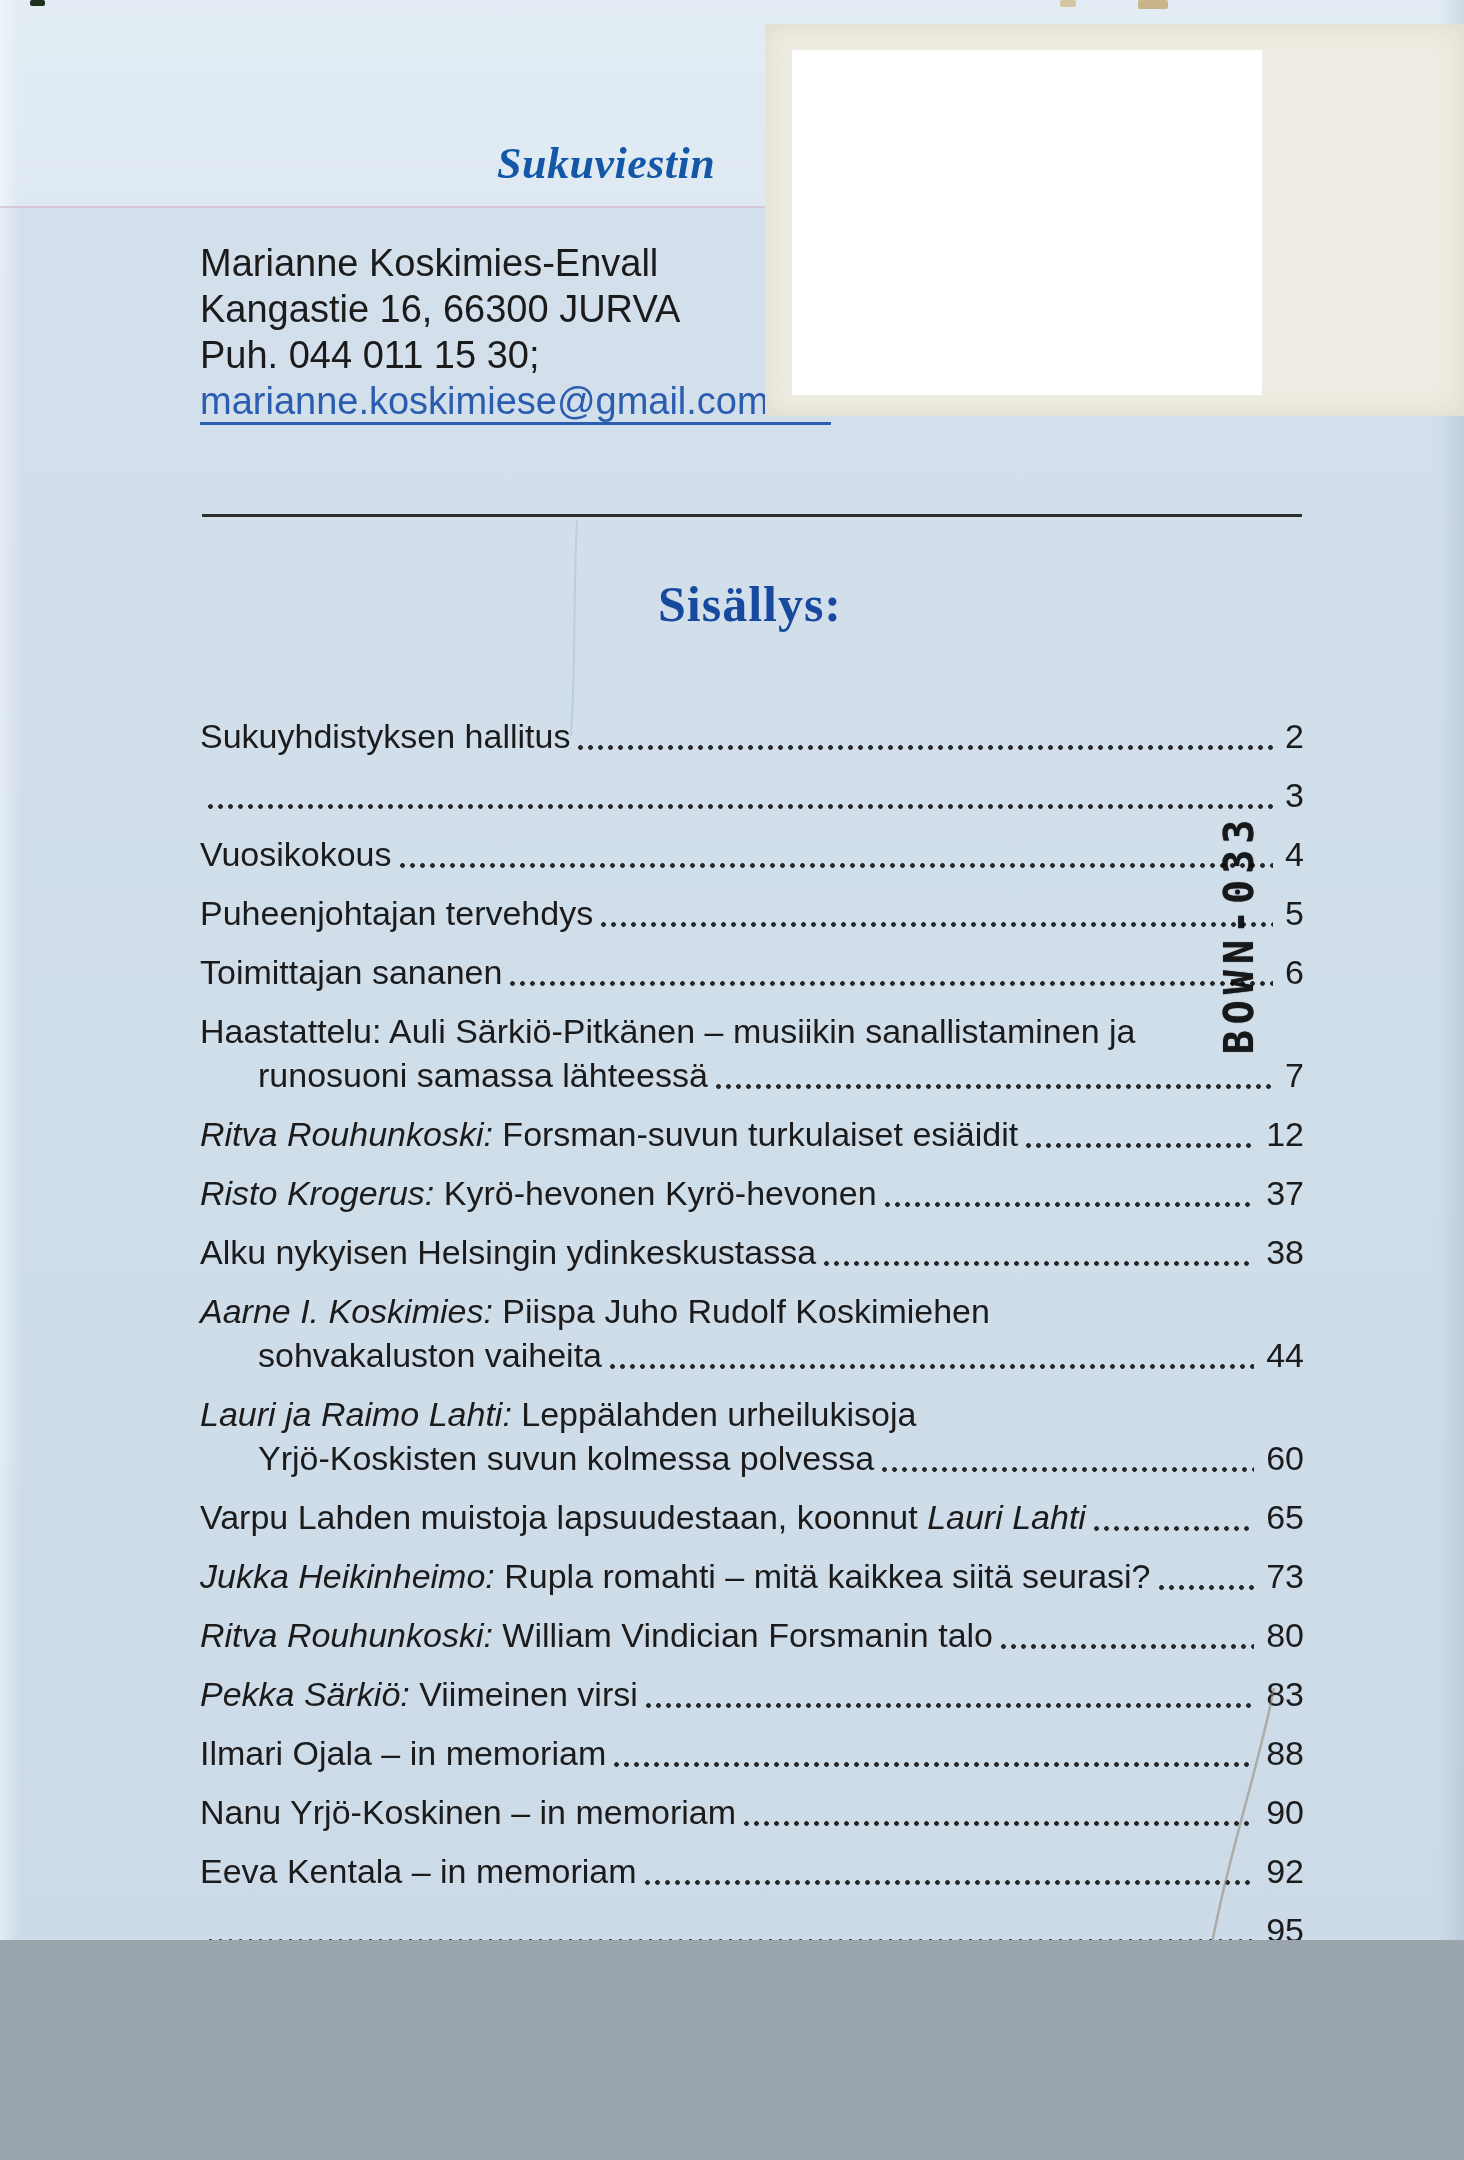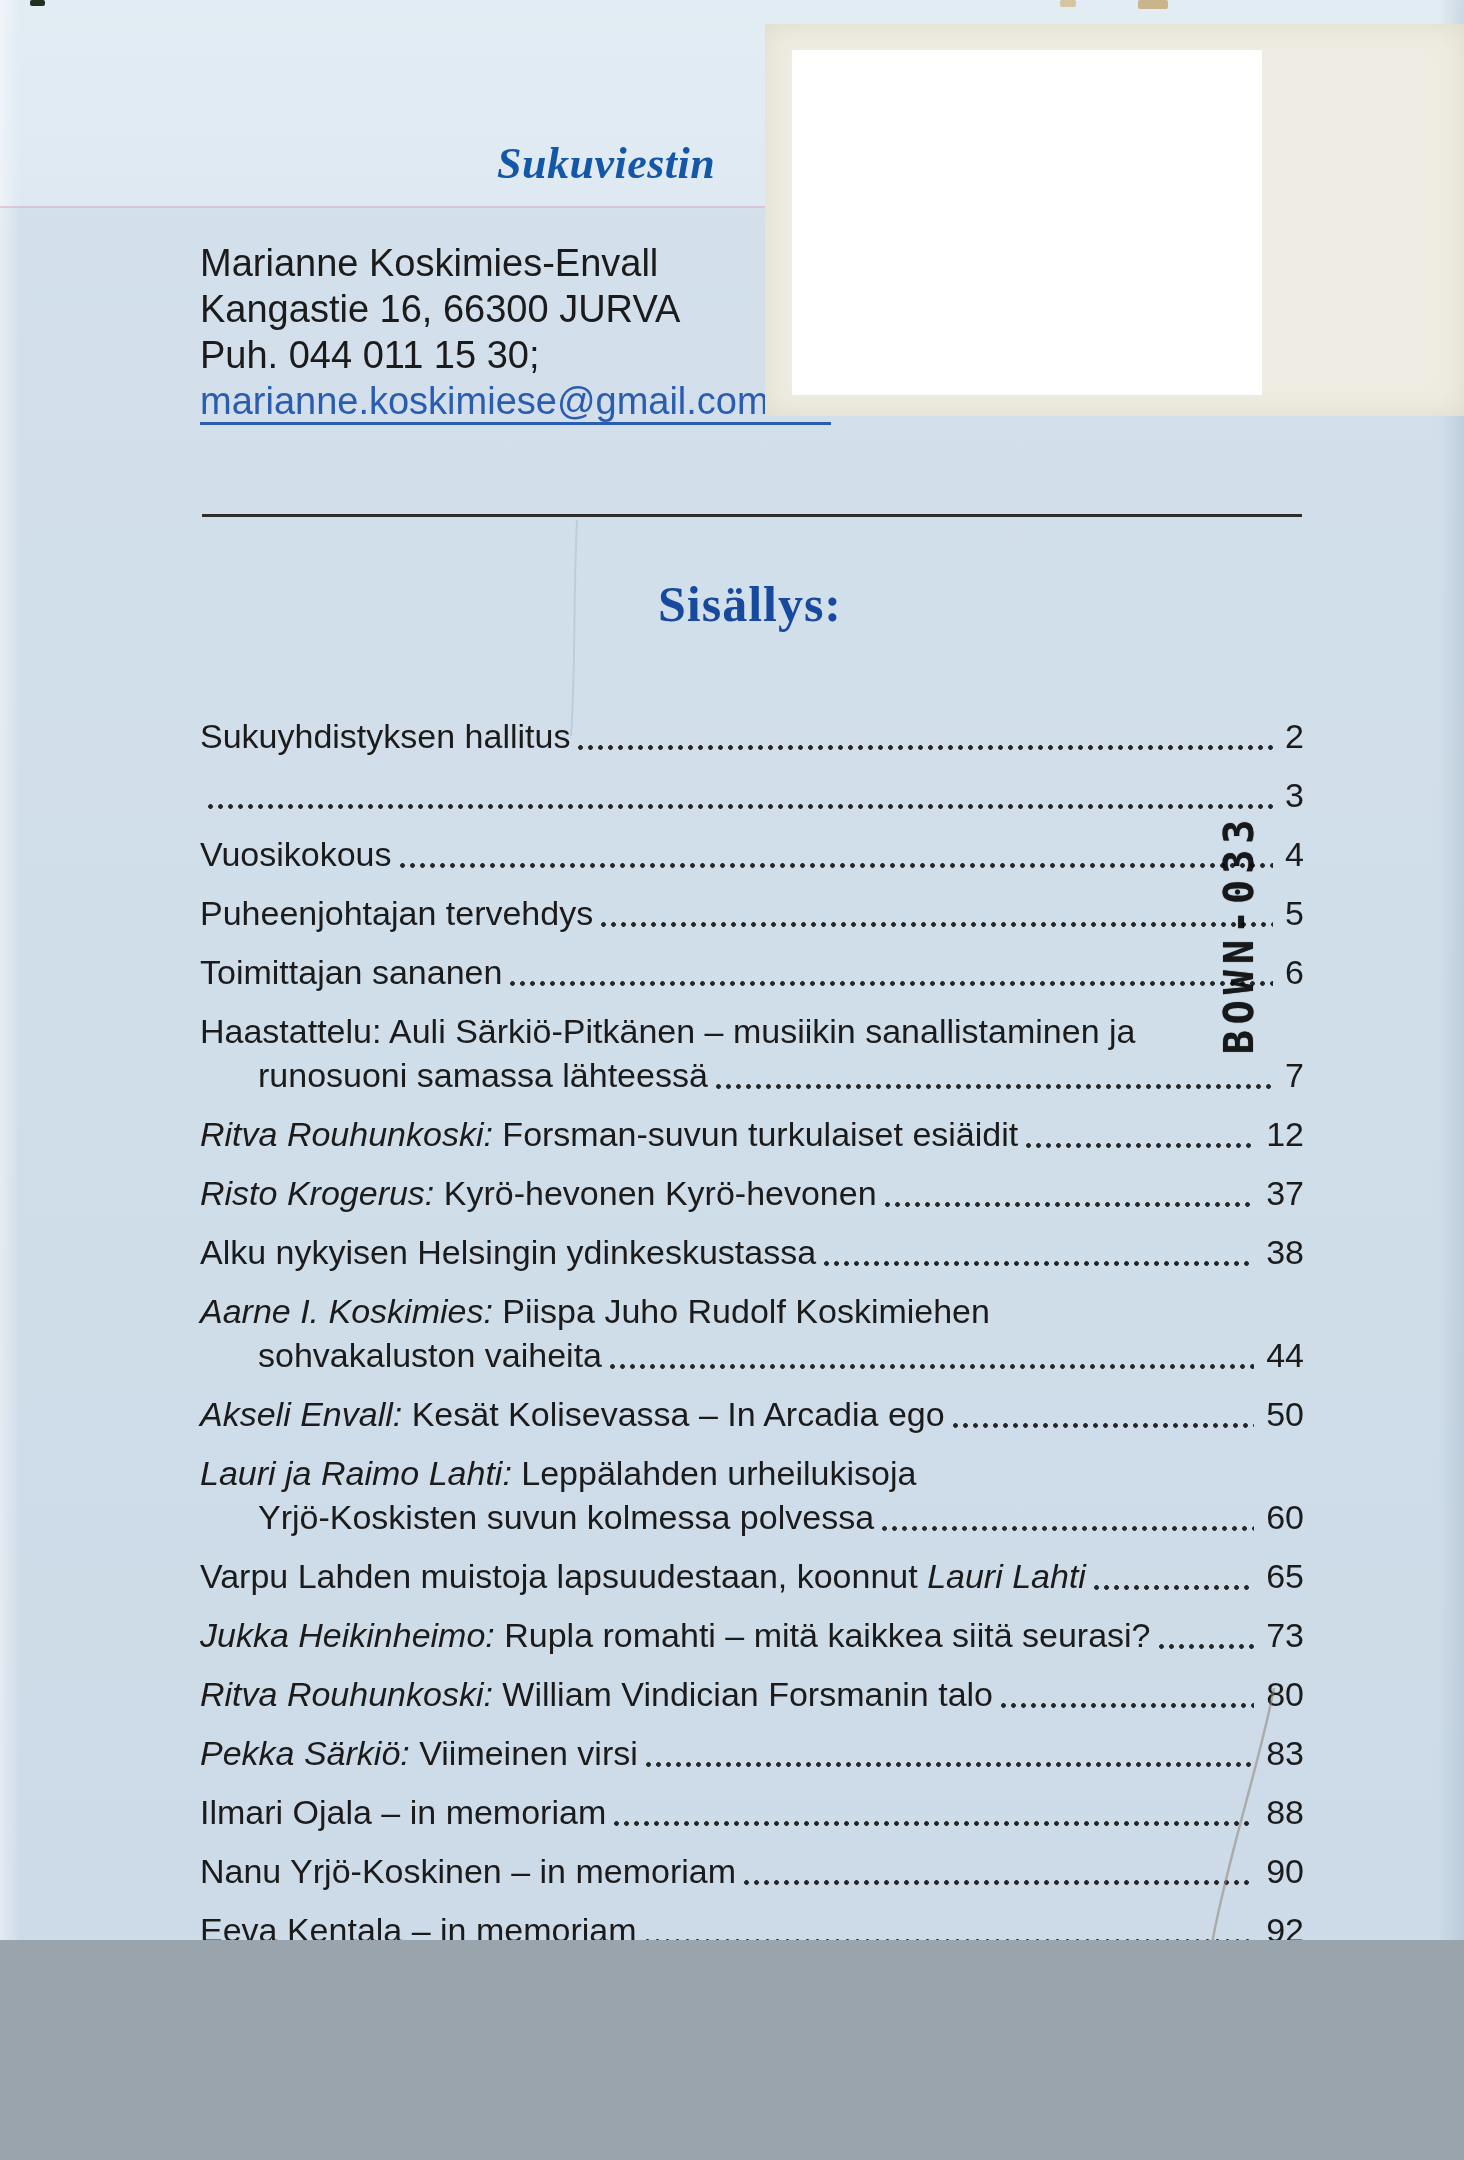--- a/index.html
+++ b/index.html
@@ -181,27 +181,20 @@
           <span class="toc-text"><span class="it">Aarne I. Koskimies:</span><span> Piispa Juho Rudolf Koskimiehen</span></span>
         </div>
         <div class="toc-line wrap">
           <span class="toc-text"><span>sohvakaluston vaiheita</span></span>
           <span class="leader"></span>
           <span class="pagenum">44</span>
         </div>
       </div>
       <div class="toc-entry">
         <div class="toc-line">
-          <span class="toc-text"><span class="it">Akseli Envall:</span><span> Kesät Kolisevassa – In Arcadia ego</span></span>
-          <span class="leader"></span>
-          <span class="pagenum">50</span>
-        </div>
-      </div>
-      <div class="toc-entry">
-        <div class="toc-line">
           <span class="toc-text"><span class="it">Lauri ja Raimo Lahti:</span><span> Leppälahden urheilukisoja</span></span>
         </div>
         <div class="toc-line wrap">
           <span class="toc-text"><span>Yrjö-Koskisten suvun kolmessa polvessa</span></span>
           <span class="leader"></span>
           <span class="pagenum">60</span>
         </div>
       </div>
       <div class="toc-entry">
         <div class="toc-line">

